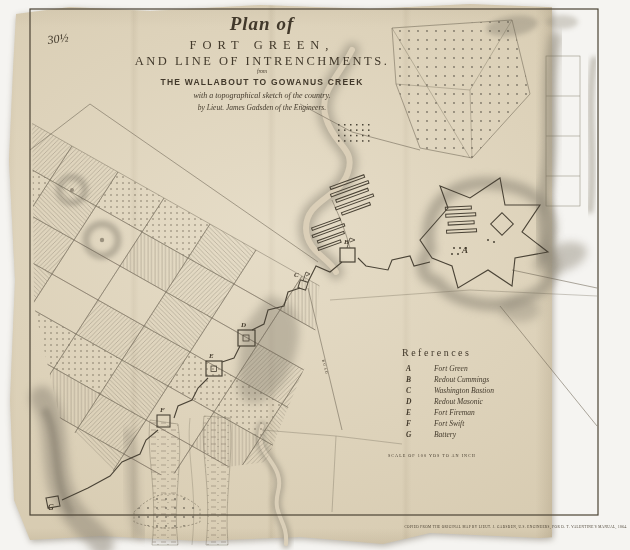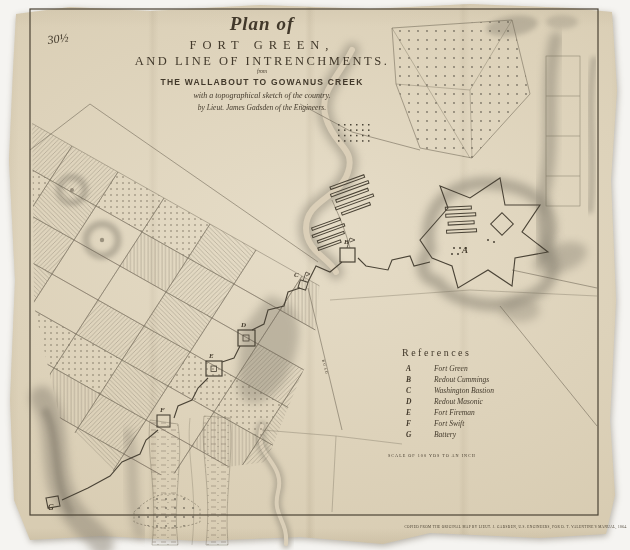--- a/index.html
+++ b/index.html
@@ -1,21 +1,21 @@
 <!DOCTYPE html>
 <html><head>
 <meta charset="utf-8">
 <style>
   html,body{margin:0;padding:0;}
   body{
     width:630px;height:550px;overflow:hidden;
     background:#f5f4f1;
     font-family:"Liberation Serif", serif;
   }
-  .stage{position:relative;width:630px;height:550px;}
+  .stage{position:relative;width:552px;height:550px;}
   .paper-shadow{position:absolute;inset:0;filter:drop-shadow(1px 2px 3px rgba(60,50,30,.35));}
   .paper{
     position:absolute;inset:0;
     clip-path:polygon(16px 14px,70px 7px,150px 11px,260px 5px,370px 9px,470px 4px,570px 8px,612px 12px,
       617px 90px,611px 180px,616px 300px,610px 420px,615px 495px,606px 534px,
       540px 538px,430px 533px,383px 544px,300px 537px,200px 541px,100px 536px,30px 540px,
       14px 500px,10px 400px,15px 280px,9px 160px,13px 70px);
     background:
       radial-gradient(120% 90% at 50% 42%, rgba(247,241,226,.45), rgba(0,0,0,0) 70%),
       linear-gradient(90deg, transparent 23.5%, rgba(105,88,58,.09) 24.2%, transparent 25.2%),

